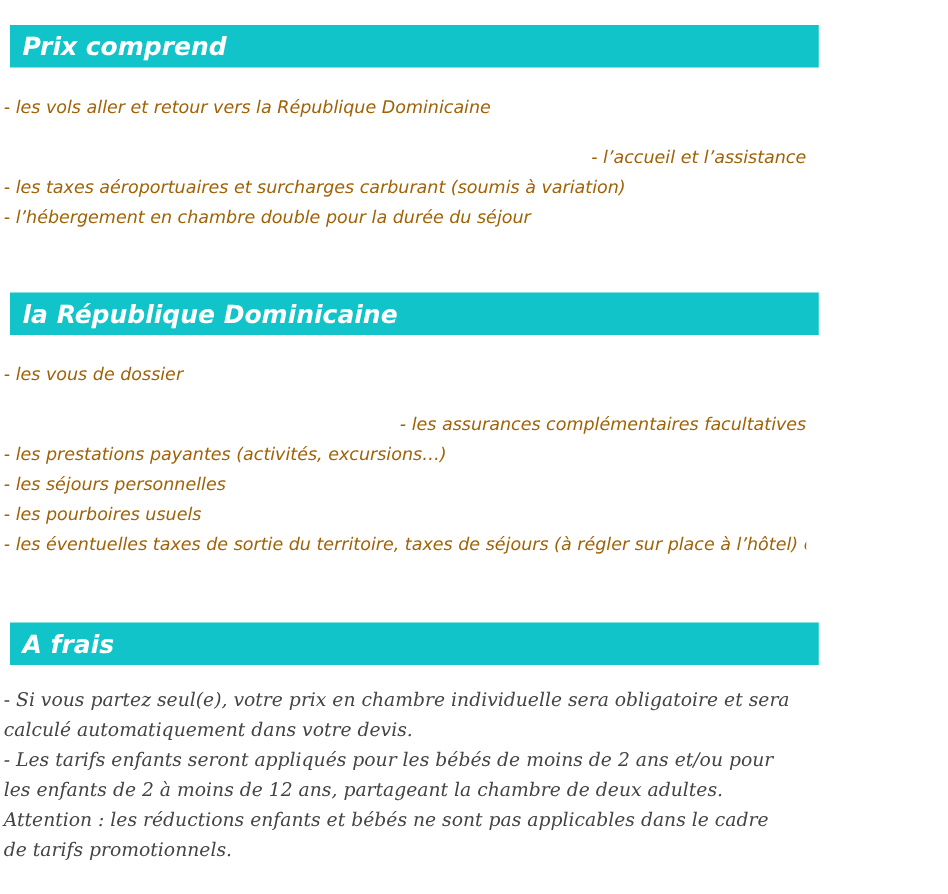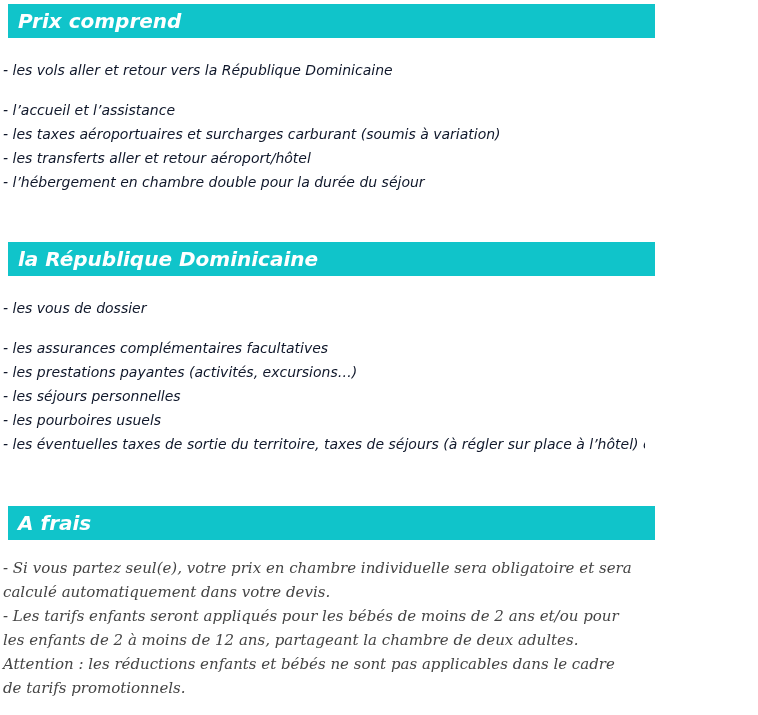--- a/index.html
+++ b/index.html
@@ -12,21 +12,21 @@
   }
   body {
     width: 758px;
     min-height: 715px;
     font-family: "DejaVu Sans", "Liberation Sans", sans-serif;
     color: #3b3b3b;
     overflow-x: hidden;
   }
   .page {
     width: 655px;
-    padding-top: 4px;
+    padding-top: 20px;
   }
   .section { margin: 0; }
   .section + .section { margin-top: 0; }
 
   .bar {
     background: var(--accent, #10c4ca);
     color: #ffffff;
     font-style: italic;
     font-weight: bold;
     font-size: 20px;
@@ -40,25 +40,25 @@
 
   ul.list {
     list-style: none;
     margin: 20px 0 0 0;
     padding: 0 10px 0 3px;
   }
   ul.list li {
     font-style: italic;
     font-size: 14px;
     line-height: 24px;
-    color: #0f172a;
+    color: #a16207;
     white-space: nowrap;
     overflow: hidden;
   }
-  ul.list li.gap-before { margin-top: 16px; }
+  ul.list li.gap-before { margin-top: 16px; text-align: right; }
 
   .paragraphs {
     margin-top: 16px;
     padding: 0 18px 0 3px;
     font-family: "DejaVu Serif", "Liberation Serif", serif;
     font-style: italic;
     font-size: 15px;
     line-height: 24px;
     color: #444444;
   }
@@ -70,21 +70,20 @@
 <div class="page">
 
   <section class="section">
     <header class="bar bar-1">
       <span>Prix comprend</span>
     </header>
     <ul class="list">
       <li>- les vols aller et retour vers la République Dominicaine</li>
       <li class="gap-before">- l’accueil et l’assistance</li>
       <li>- les taxes aéroportuaires et surcharges carburant (soumis à variation)</li>
-      <li>- les transferts aller et retour aéroport/hôtel</li>
       <li>- l’hébergement en chambre double pour la durée du séjour</li>
     </ul>
   </section>
 
   <section class="section">
     <header class="bar bar-2">
       <span>la République Dominicaine</span>
     </header>
     <ul class="list">
       <li>- les vous de dossier</li>

